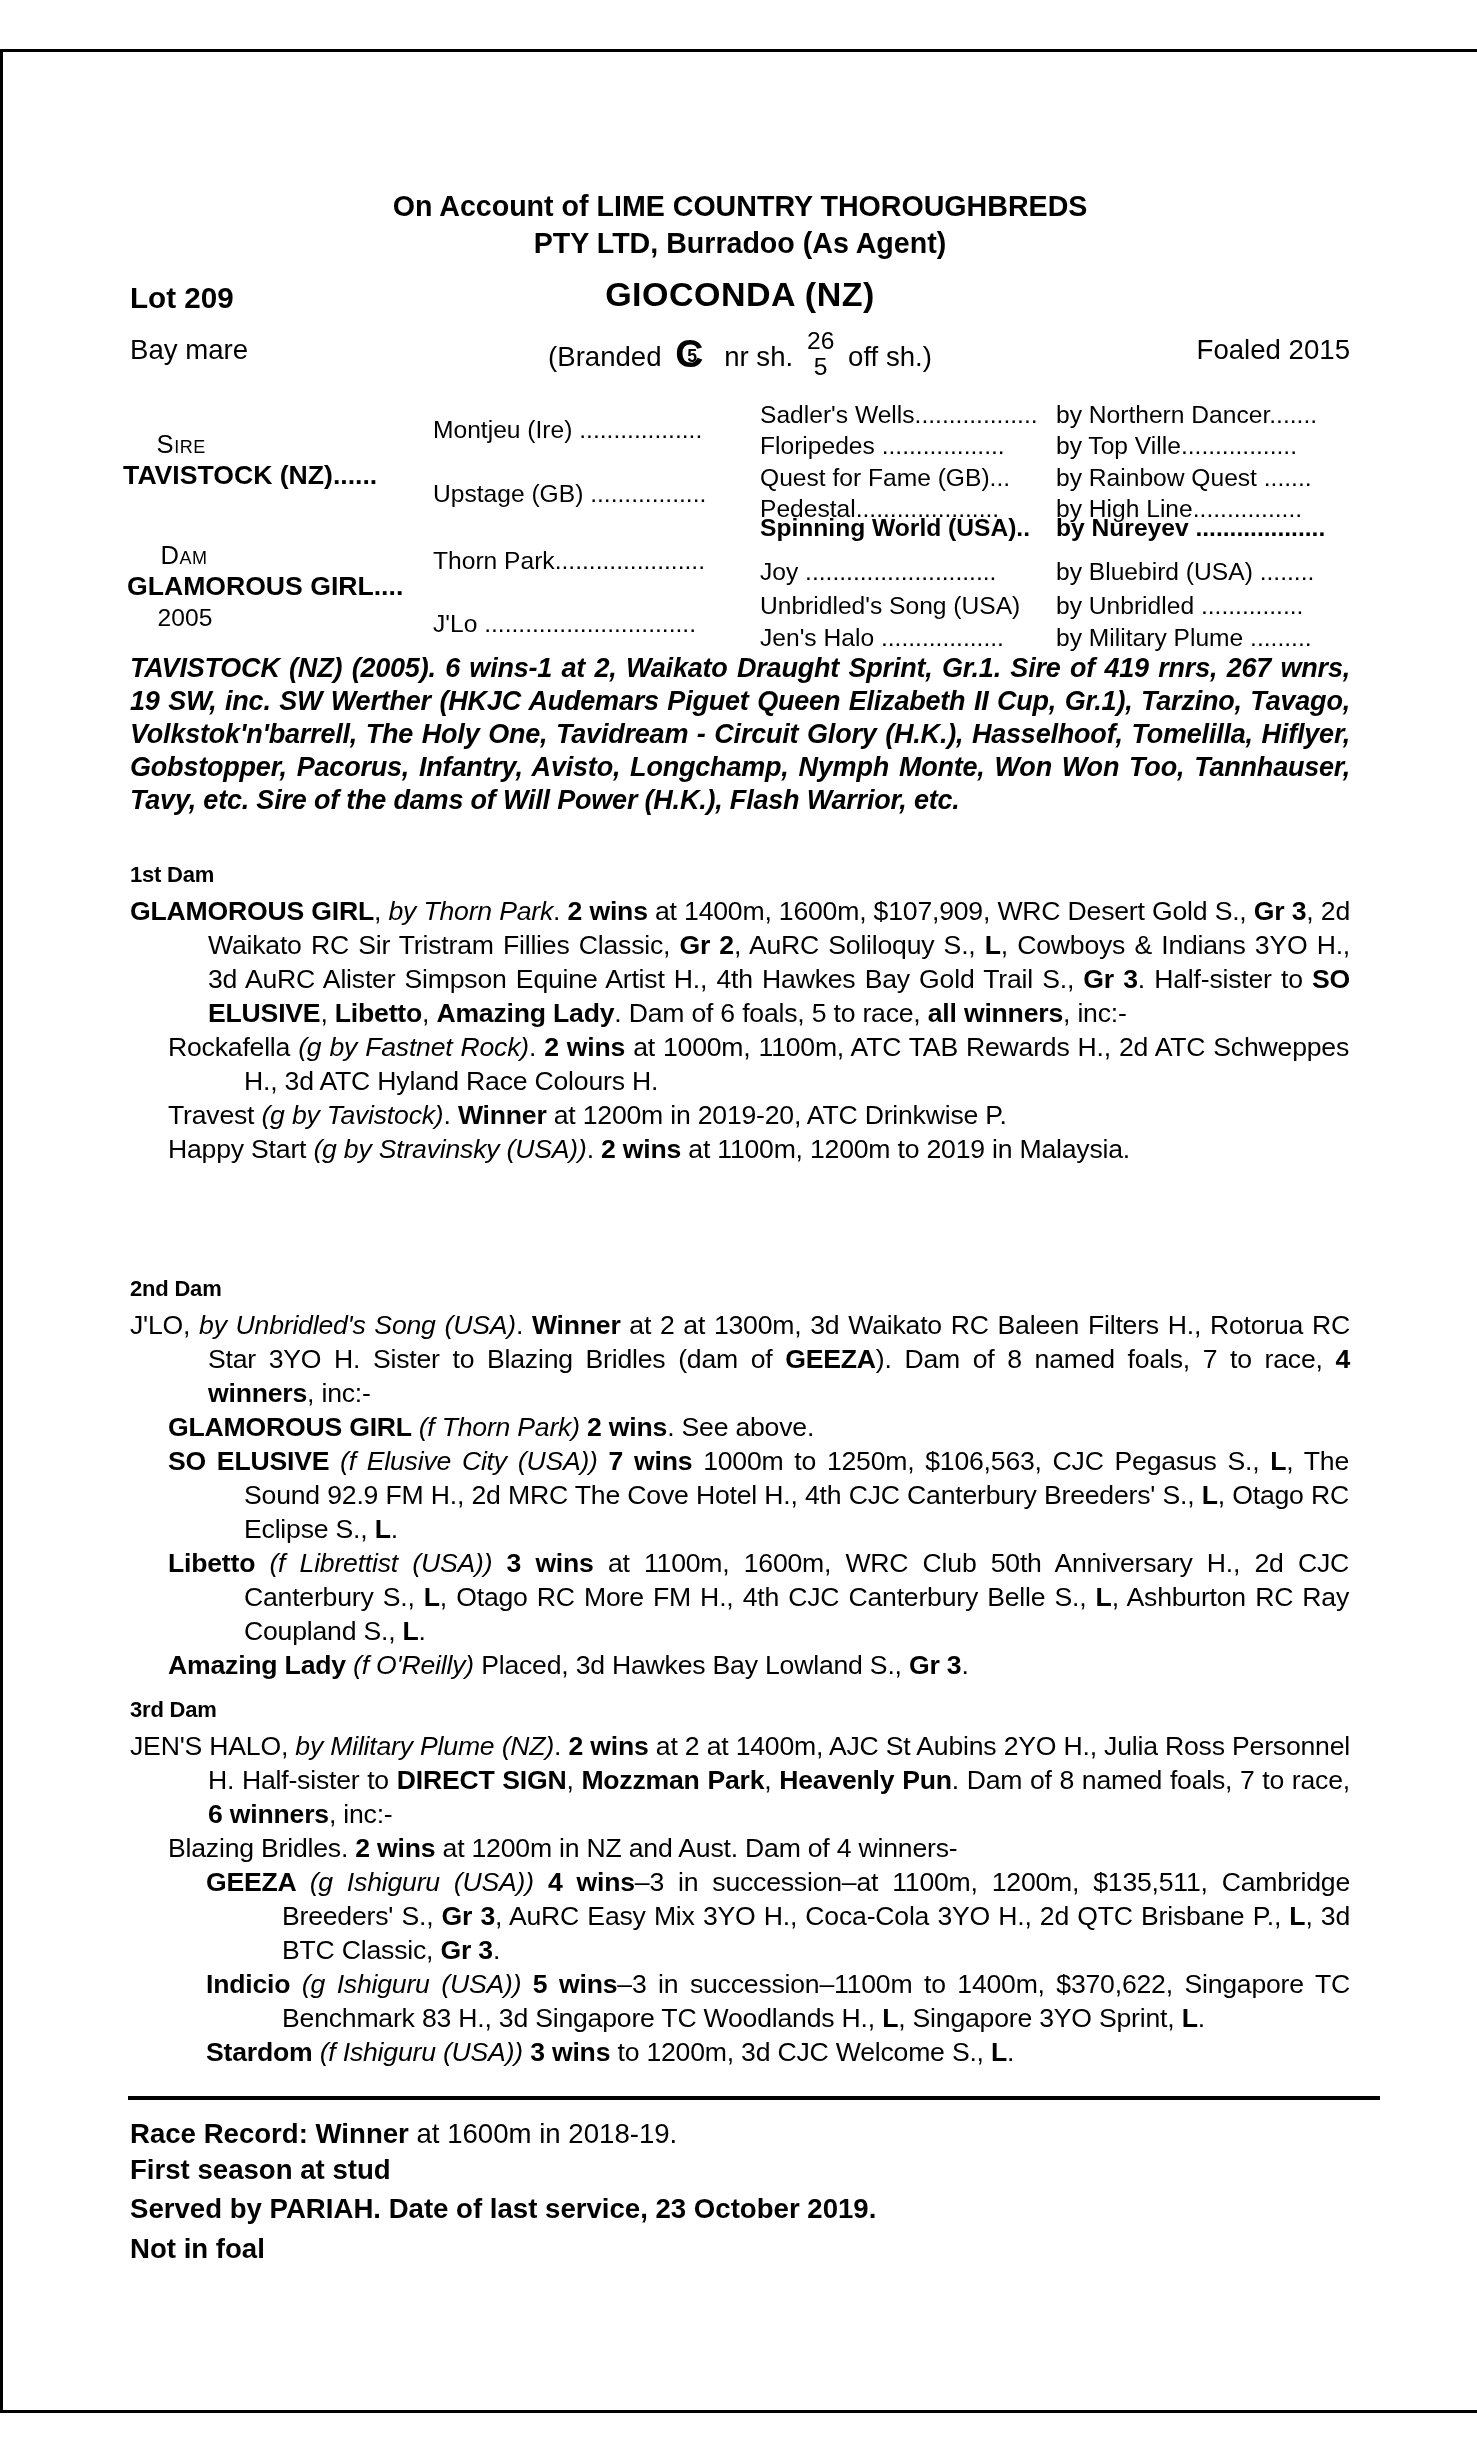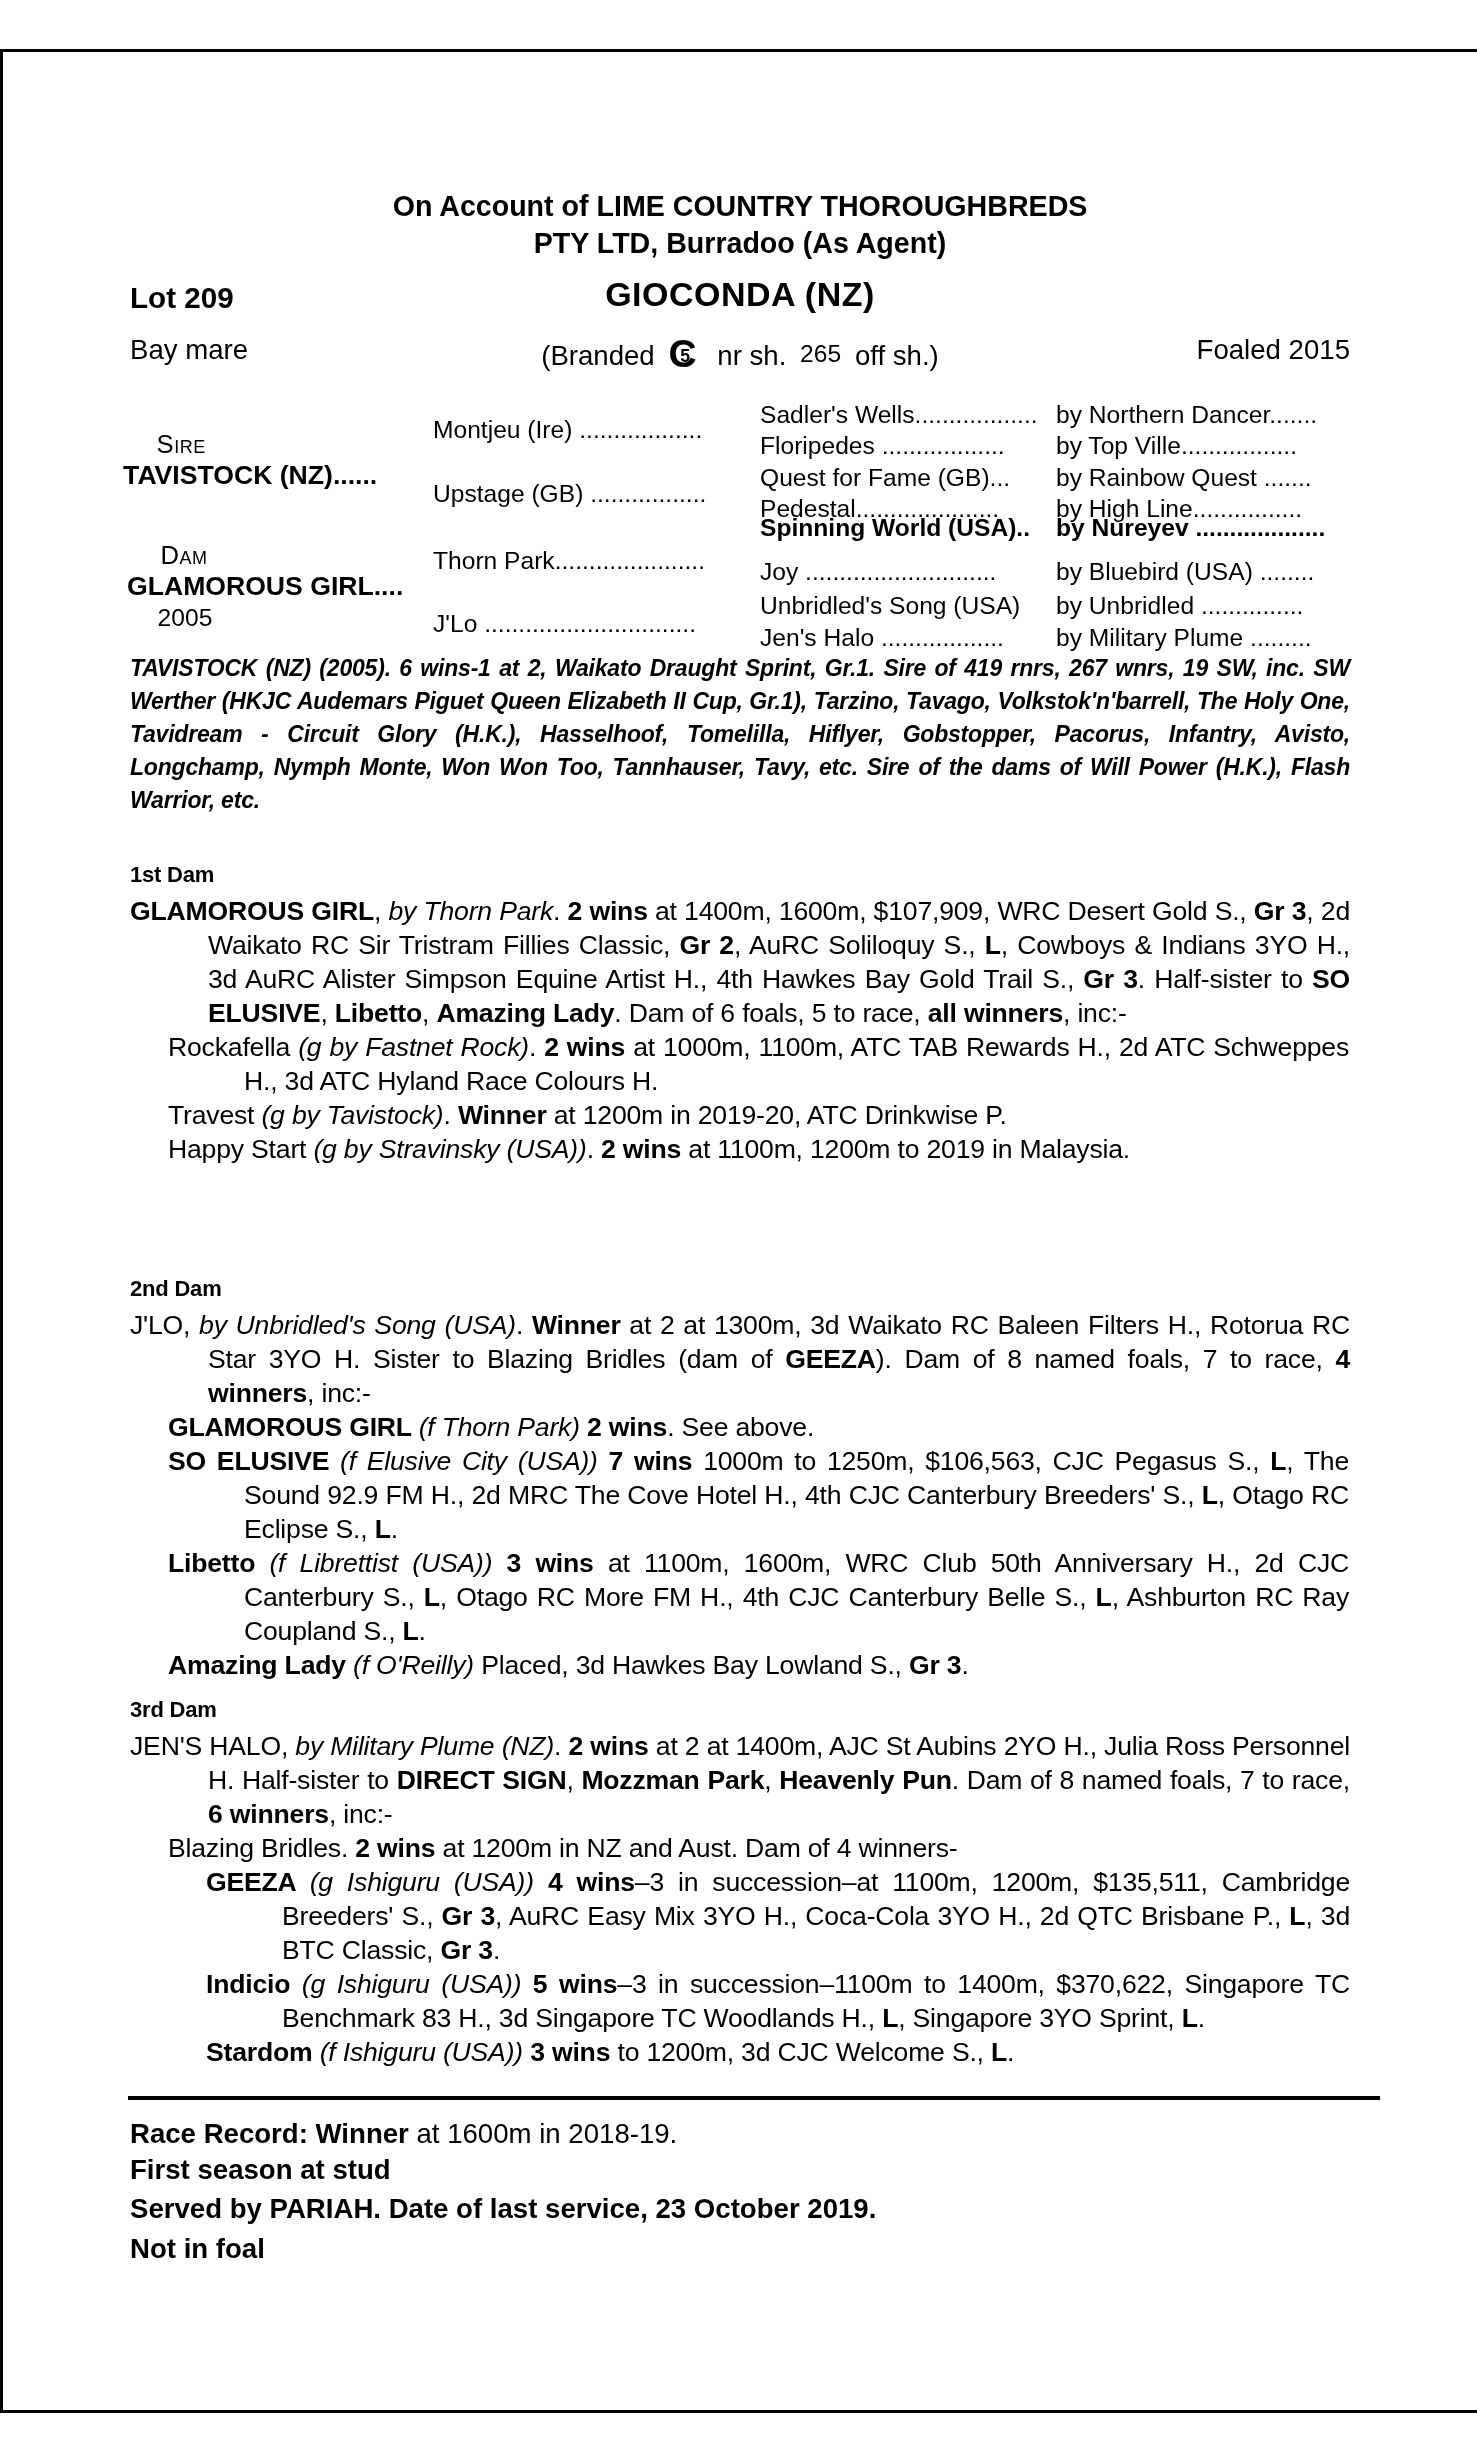--- a/index.html
+++ b/index.html
@@ -26,21 +26,21 @@
   .color-sex { position:absolute; left:0; top:5.9px; }
   .foaled { position:absolute; right:0; top:5.9px; }
   .brand-group {
     position:absolute; left:50%; transform:translateX(-50%);
     display:inline-flex; align-items:center; gap:13.8px; white-space:nowrap; top:0;
   }
   .brand-group .txt { padding-top:5.9px; }
   .brand-glyph { position:relative; display:inline-block; width:35px; height:47px; margin-top:3.9px; }
   .brand-glyph .cc { position:absolute; left:0; top:0; font-size:39px; font-weight:bold; line-height:43px; }
   .brand-glyph .c5 { position:absolute; left:11.8px; top:13.8px; font-size:17.7px; font-weight:bold; }
-  .brand-frac { display:inline-flex; flex-direction:row; align-items:center; font-size:24.6px; line-height:25.6px; }
+  .brand-frac { display:inline-flex; flex-direction:column; align-items:center; font-size:24.6px; line-height:25.6px; }
 
   
   .pedigree { position:absolute; left:130px; top:389px; width:1281px; height:271px; font-size:24.6px; }
   .pedigree > div { position:absolute; white-space:nowrap; line-height:26.6px; }
   .ped-label { font-variant:small-caps; font-size:25.6px; letter-spacing:0.5px; }
   .ped-big { font-weight:bold; font-size:26.6px; }
   .sire-label { left:26.6px; top:42px; }
   .sire-name  { left:-6.9px; top:73px; }
   .dam-label  { left:30.5px; top:153px; }
   .dam-name   { left:-3px; top:184px; }
@@ -50,21 +50,21 @@
   .p2 { left:303px; top:159px; }
   .p3 { left:303px; top:222px; }
   .ped-gp { left:630px; width:296px; overflow:hidden; }
   .ped-by { left:926px; width:296px; overflow:hidden; }
   .r0 { top:12.8px; } .r1 { top:44px; } .r2 { top:76px; } .r3 { top:107px; }
   .r4 { top:126px;font-weight:bold; } .r5 { top:170px; } .r6 { top:204px; } .r7 { top:236px; }
 
   
   .sire-summary {
     position:absolute; left:130px; top:652px; width:1220px;
-    font-size:23px; line-height:33px; text-align:justify; letter-spacing:-0.2px;
+    font-size:27px; line-height:33px; text-align:justify; letter-spacing:-0.2px;
   }
   .section { position:absolute; left:130px; width:1220px; font-size:26.6px; letter-spacing:-0.2px; }
   .s1 { top:857px; } .s2 { top:1271px; } .s3 { top:1692px; }
   .sec-heading { font-size:22px; font-weight:bold; line-height:36px; margin-bottom:1px; }
   .para { text-align:justify; line-height:34px; }
   .para.dam   { padding-left:78px; text-indent:-78px; }
   .para.lvl-b { margin-left:38px; width:1181px; padding-left:76px; text-indent:-76px; }
   .para.lvl-c { margin-left:76px; width:1144px; padding-left:76px; text-indent:-76px; }
 
   

